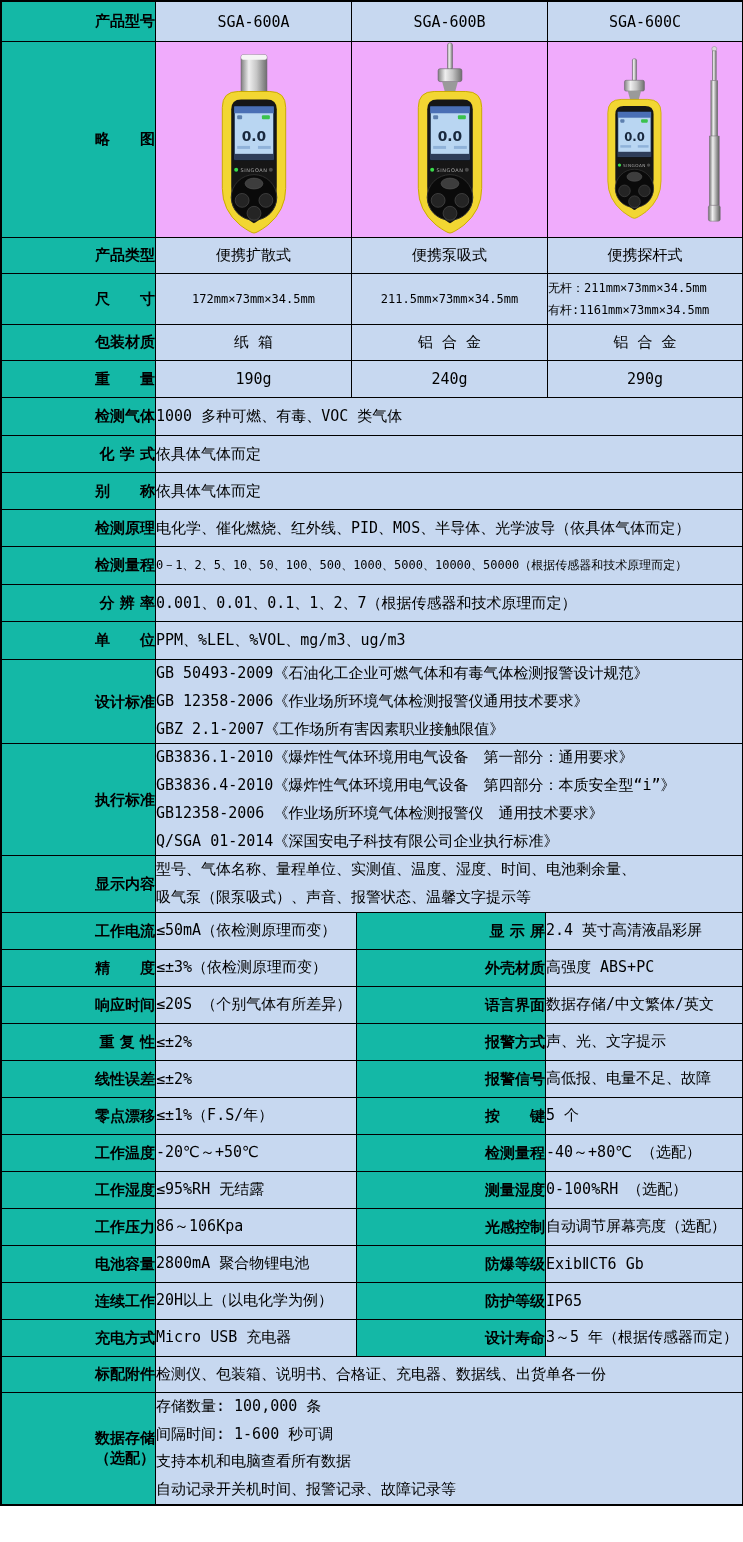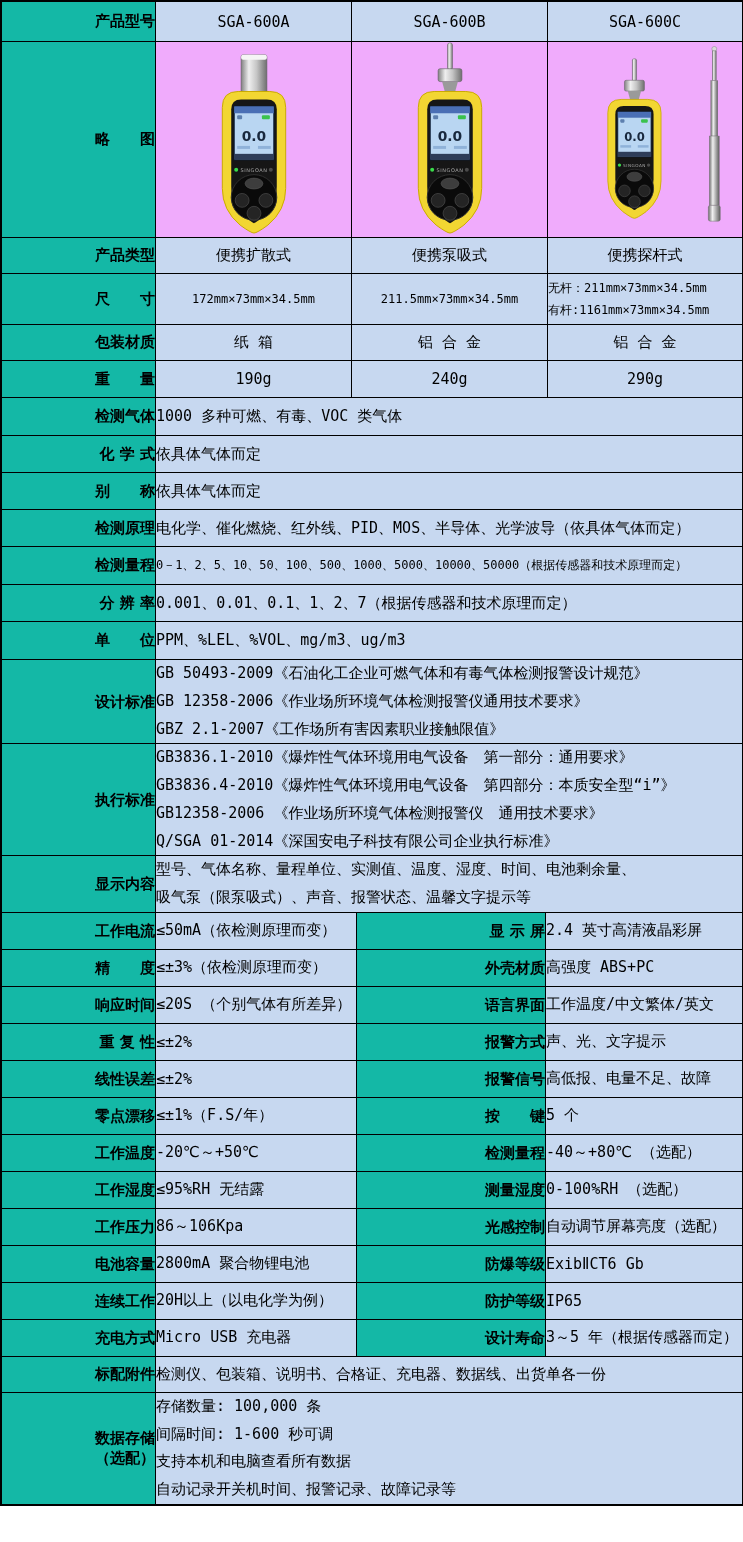--- a/index.html
+++ b/index.html
@@ -274,21 +274,21 @@
     <tr class="h37">
       <td class="lbl">精　　度</td>
       <td class="val">≤±3%（依检测原理而变）</td>
       <td class="lbl">外壳材质</td>
       <td class="val">高强度 ABS+PC</td>
     </tr>
     <tr class="h37">
       <td class="lbl">响应时间</td>
       <td class="val">≤20S （个别气体有所差异）</td>
       <td class="lbl">语言界面</td>
-      <td class="val">工作温度/中文繁体/英文</td>
+      <td class="val">数据存储/中文繁体/英文</td>
     </tr>
     <tr class="h37">
       <td class="lbl">重 复 性</td>
       <td class="val">≤±2%</td>
       <td class="lbl">报警方式</td>
       <td class="val">声、光、文字提示</td>
     </tr>
     <tr class="h37">
       <td class="lbl">线性误差</td>
       <td class="val">≤±2%</td>

